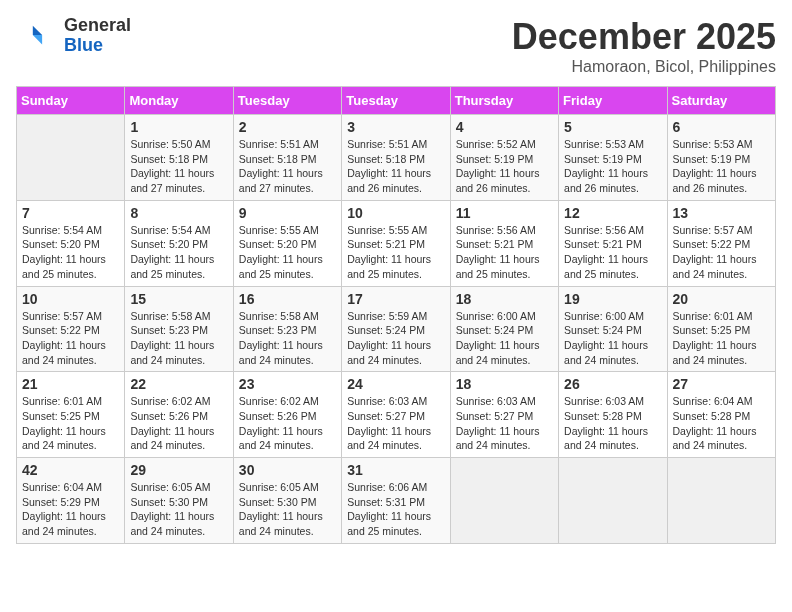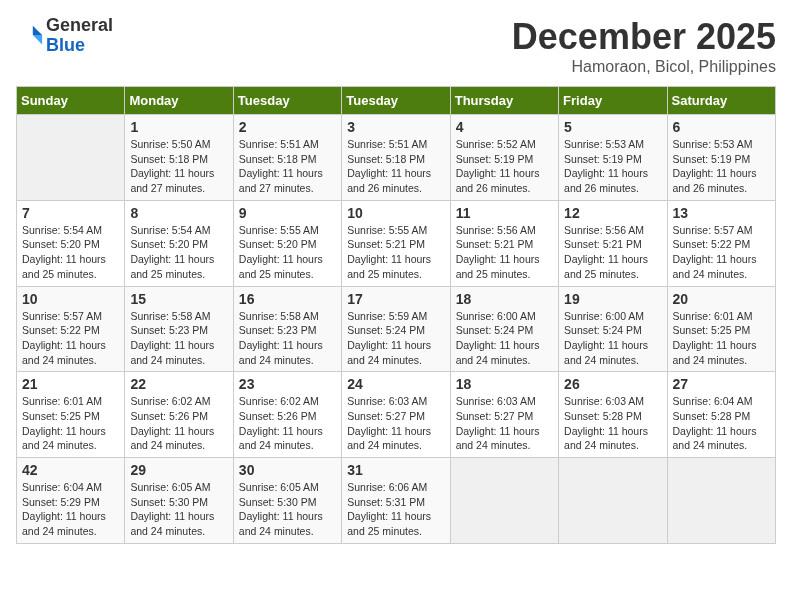--- a/index.html
+++ b/index.html
@@ -12,21 +12,21 @@
     }
     .header-area {
       display: flex;
       justify-content: space-between;
       align-items: flex-start;
       margin-bottom: 10px;
     }
     .logo {
       display: flex;
       align-items: center;
-      gap: 2px;
+      gap: 20px;
     }
     .logo-text {
       font-size: 18px;
       font-weight: bold;
       line-height: 1.1;
     }
     .logo-general { color: #333; }
     .logo-blue { color: #1565c0; text-align: center; }
     .logo-icon {
       width: 28px;
@@ -44,21 +44,21 @@
     .location-title {
       font-size: 16px;
       color: #555;
     }
     table {
       width: 100%;
       border-collapse: collapse;
       font-size: 11px;
     }
     thead tr th {
-      background-color: #4d7c0f;
+      background-color: #d946ef;
       color: #fff;
       padding: 6px 4px;
       text-align: left;
       font-size: 13px;
       font-weight: bold;
       border: 1px solid #ccc;
     }
     tbody tr td {
       border: 1px solid #ccc;
       vertical-align: top;

